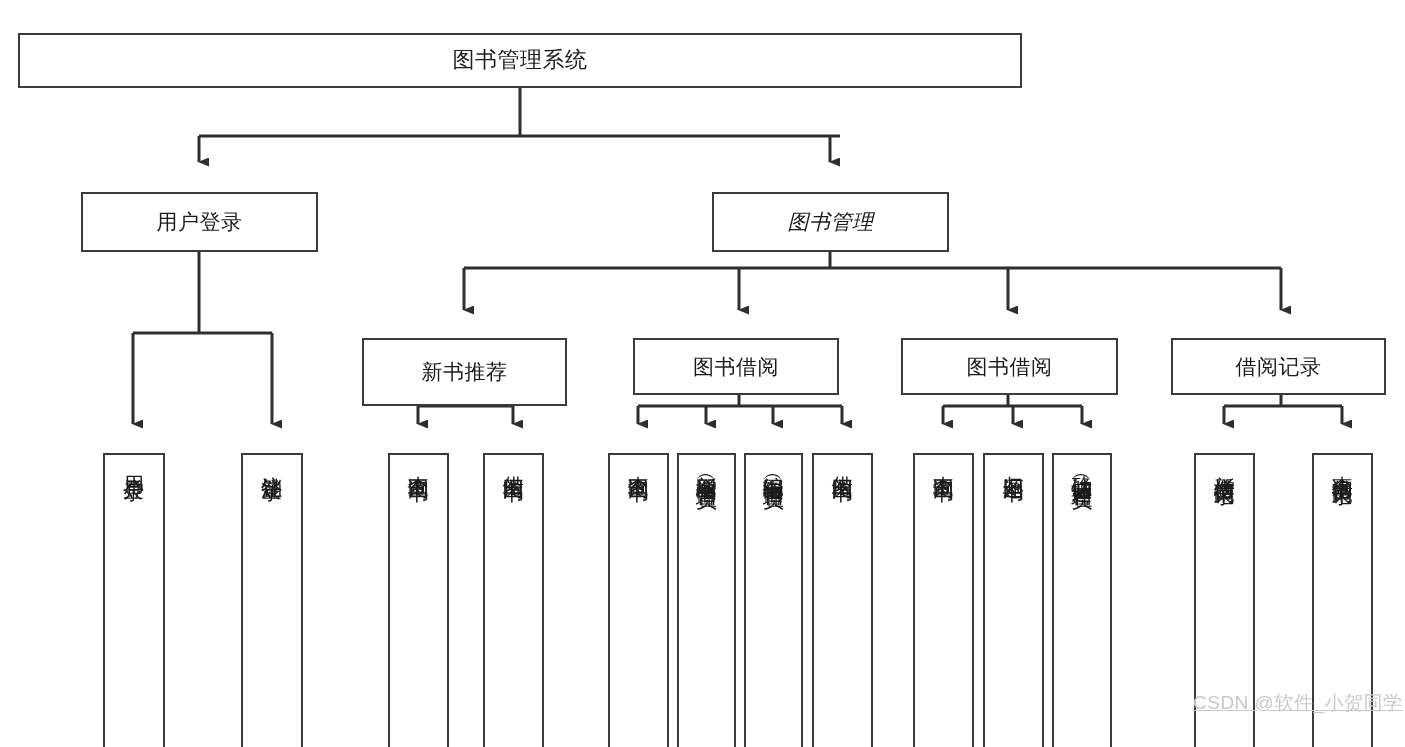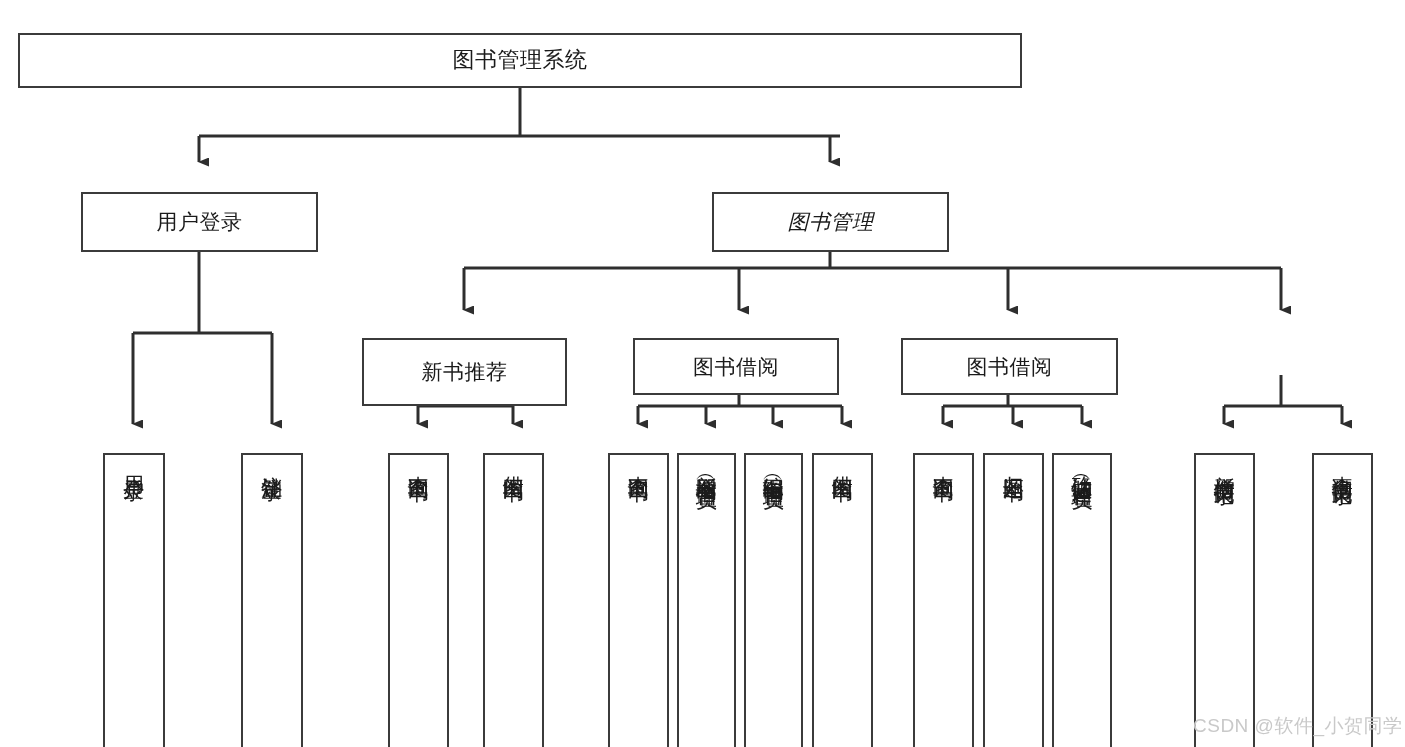--- a/index.html
+++ b/index.html
@@ -124,20 +124,21 @@
   </svg>
 
   <div class="node horiz root" style="left:18px; top:13px; width:1004px; height:55px;">图书管理系统</div>
 
   <div class="node horiz" style="left:81px; top:172px; width:237px; height:60px;">用户登录</div>
   <div class="node horiz" style="left:712px; top:172px; width:237px; height:60px;font-style:italic;">图书管理</div>
 
   <div class="node horiz" style="left:362px; top:318px; width:205px; height:68px;">新书推荐</div>
   <div class="node horiz" style="left:633px; top:318px; width:206px; height:57px;">图书借阅</div>
   <div class="node horiz" style="left:901px; top:318px; width:217px; height:57px;">图书借阅</div>
+  <div class="node horiz" style="left:1171px; top:318px; width:215px; height:57px;">借阅记录</div>
 
   <div class="node vert" style="left:103px; top:433px; width:62px; height:302px;">
     <span class="vtext">用户登录</span>
   </div>
   <div class="node vert" style="left:241px; top:433px; width:62px; height:302px;">
     <span class="vtext">注销登录</span>
   </div>
 
   <div class="node vert" style="left:388px; top:433px; width:61px; height:302px;">
     <span class="vtext">查询图书</span>
@@ -169,15 +170,15 @@
     <span class="vtext">确认归还（管理员）</span>
   </div>
 
   <div class="node vert" style="left:1194px; top:433px; width:61px; height:302px;">
     <span class="vtext">新增借阅记录</span>
   </div>
   <div class="node vert" style="left:1312px; top:433px; width:61px; height:302px;">
     <span class="vtext">查询借阅记录</span>
   </div>
 
-  <div class="watermark" style="left:1193px; top:713px;">CSDN @软件_小贺同学</div>
+  <div class="watermark" style="left:1193px; top:690px;text-decoration:underline;">CSDN @软件_小贺同学</div>
 
 </div>
 
 </body></html>

